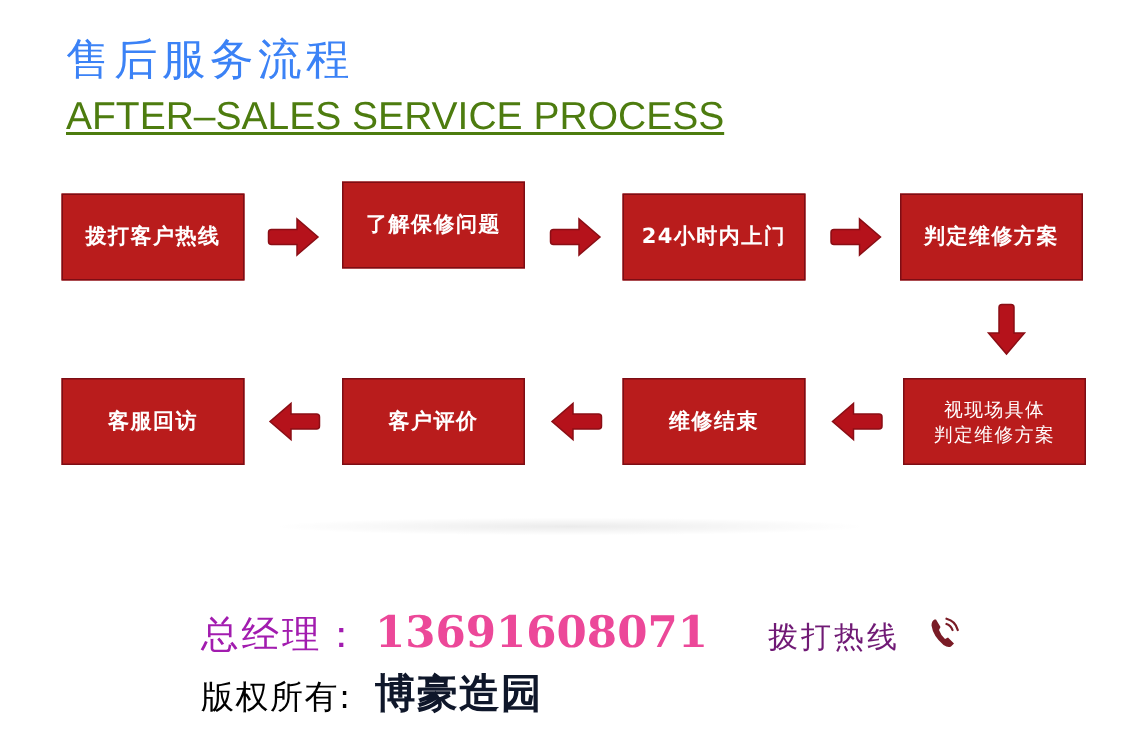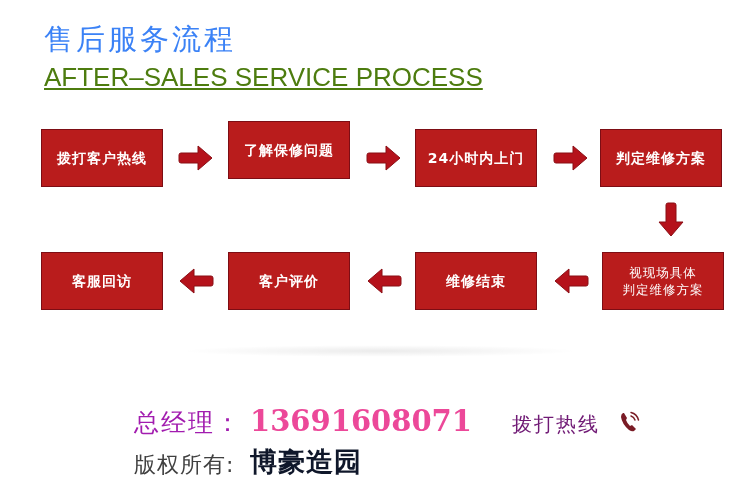--- a/index.html
+++ b/index.html
@@ -29,21 +29,21 @@
     background: radial-gradient(ellipse at center, rgba(0,0,0,0.08) 0%, rgba(0,0,0,0) 70%);
   }
   .contact-label {
     position: absolute; left: 134px; top: 406px; font-size: 25px; color: #a21caf; letter-spacing: 2px;
   }
   .contact-phone {
     position: absolute; left: 250px; top: 404px; font-size: 29px; color: #ec4899; font-weight: bold;
     font-family: "DejaVu Serif", "Liberation Serif", serif; letter-spacing: 0px;
   }
   .copyright-label {
-    position: absolute; left: 134px; top: 450px; font-size: 22px; color: #404040; letter-spacing: 1px;
+    position: absolute; left: 134px; top: 450px; font-size: 22px; color: #000000; letter-spacing: 1px;
   }
   .copyright-name {
     position: absolute; left: 250px; top: 444px; font-size: 27px; color: #0f172a; font-weight: bold; letter-spacing: 1px;
   }
   .hotline {
     position: absolute; left: 512px; top: 411px; font-size: 20px; color: #701a75; letter-spacing: 2px;
   }
   .phone-icon { position: absolute; left: 618px; top: 410px; width: 22px; height: 24px; }
 </style>
 </head>

